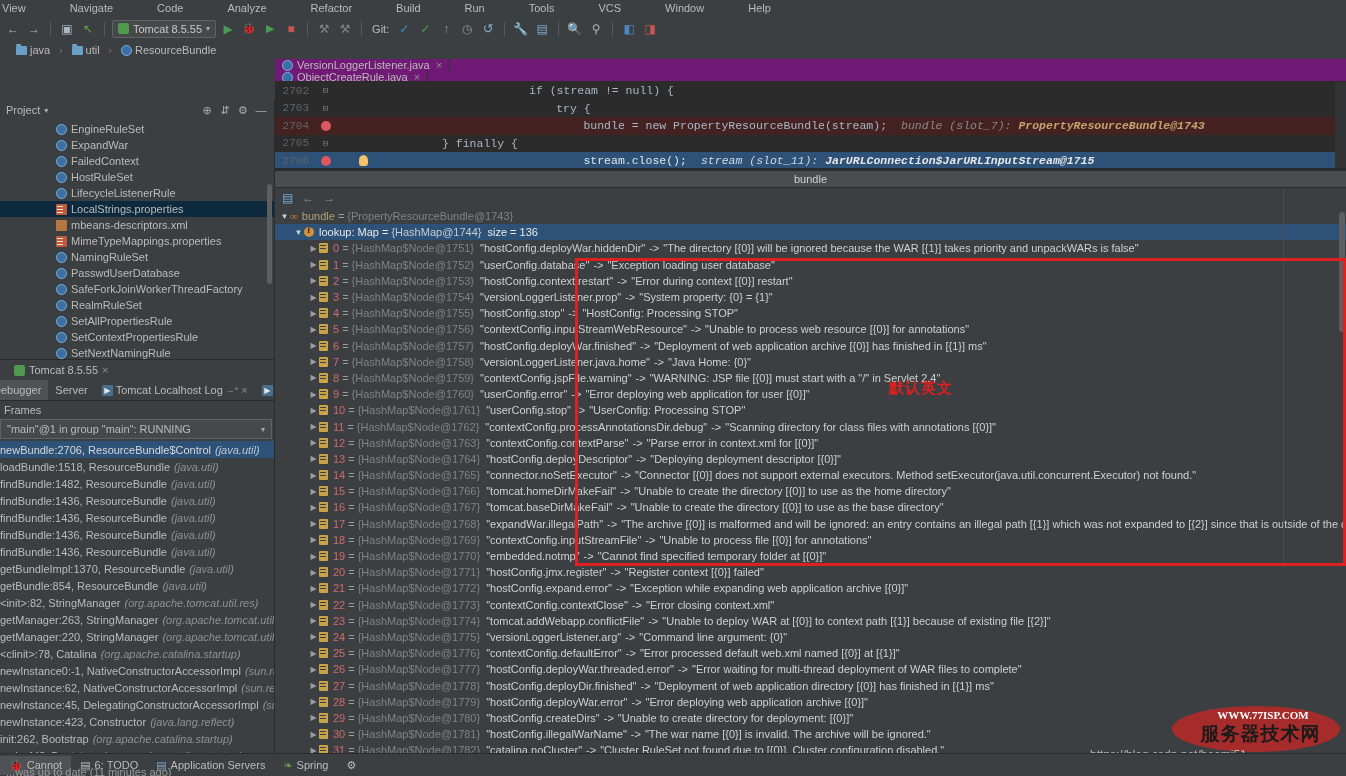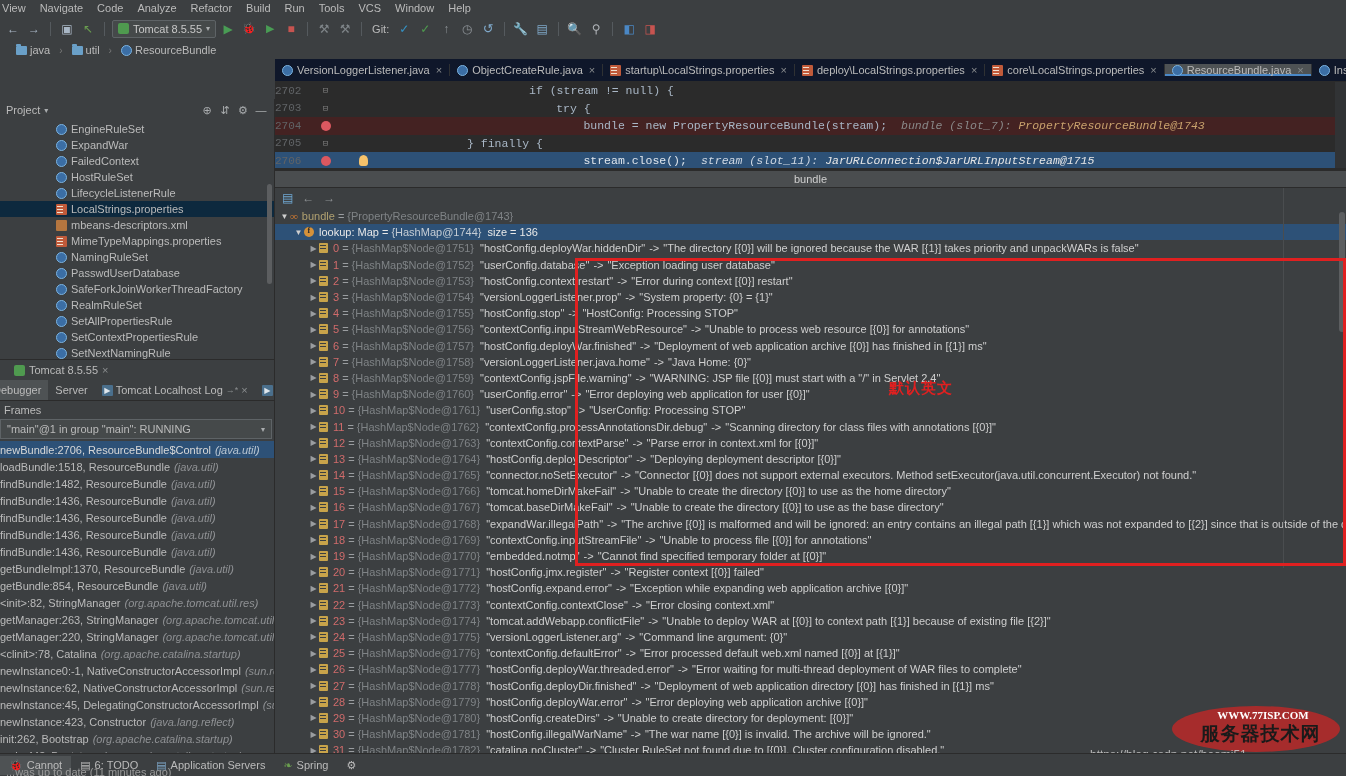--- a/index.html
+++ b/index.html
@@ -13,21 +13,21 @@
   }
   #app { position: relative; width: 1346px; height: 776px; }
 
   
   .menubar {
     position: absolute; top: 0; left: 0; width: 1346px; height: 16px;
     background: #3c3f41; display: flex; align-items: center;
     padding-left: 0px; gap: 0px;
   }
   .menubar .mi {
-    padding: 0 7px; font-size: 11px; color: #bbbbbb; line-height: 16px;
+    padding: 0 22px; font-size: 11px; color: #bbbbbb; line-height: 16px;
     white-space: nowrap;
   }
   .menubar .mi:first-child { padding-left: 2px; }
 
   
   .toolbar {
     position: absolute; top: 16px; left: 0; width: 1346px; height: 25px;
     background: #3c3f41; display: flex; align-items: center; gap: 3px;
     padding-left: 4px;
   }
@@ -174,22 +174,22 @@
   }
   .sb-item.active { background: #4e5254; }
   .sb-msg {
     position: absolute; bottom: -2px; left: 6px;
     font-size: 11px; color: #9a9a9a;
   }
 
   
   .editor-tabs {
     position: absolute; top: 59px; left: 275px; width: 1071px; height: 23px;
-    background: #0f172a; display: flex; align-items: center;
-    overflow: hidden; border-bottom: 1px solid #2b2b2b;
+    background: #701a75; display: flex; align-items: flex-start;
+    overflow: hidden; border-bottom: 1px solid #2b2b2b; flex-direction: column;
   }
   .etab {
     display: flex; align-items: center; gap: 4px;
     padding: 0 7px; font-size: 11px; color: #bbbbbb;
     white-space: nowrap; border-right: 1px solid #2f3133;
     position: relative;
   }
   .etab.active {
     background: #4e5254;
     box-shadow: inset 0 -2px 0 #4a88c7;
@@ -202,21 +202,21 @@
     background: #2b2b2b; overflow: hidden;
     font-family: "Liberation Mono", monospace; font-size: 11.5px;
   }
   .code-line {
     height: 17.5px; display: flex; align-items: center;
     white-space: pre; position: relative;
   }
   .code-line.hl-red { background: #442222; }
   .code-line.hl-blue { background: #2d5177; }
   .ln {
-    width: 42px; padding-right: 8px;
+    width: 42px; text-align: right; padding-right: 8px;
     color: #606366; font-size: 11px; flex: none;
     font-family: "Liberation Mono", monospace;
   }
   .gutter-icons {
     width: 42px; flex: none; display: flex; align-items: center;
     justify-content: flex-start; gap: 2px; padding-left: 4px;
   }
   .bp {
     width: 10px; height: 10px; border-radius: 50%;
     background: #db5860; display: inline-block;
@@ -227,21 +227,21 @@
   }
   .bulb {
     width: 9px; height: 11px; background: #f5c26b;
     border-radius: 50% 50% 30% 30%; display: inline-block;
   }
   .code-txt { color: #a9b7c6; font-family: "Liberation Mono", monospace; }
   .inline-hint {
     color: #8a8a8a; font-style: italic;
     font-family: "Liberation Mono", monospace;
   }
-  .inline-hint .val { color: #c9a26d; font-weight: normal; }
+  .inline-hint .val { color: #c9a26d; font-weight: bold; }
   .code-line.hl-blue .inline-hint { color: #cfd8e3; }
   .code-line.hl-blue .inline-hint .val { color: #e6e6e6; }
   .code-line.hl-blue .code-txt { color: #e0e6ec; }
 
   
   .bundle-bar {
     position: absolute; top: 170px; left: 275px; width: 1071px; height: 18px;
     background: #4a4d4f; border-top: 1px solid #2b2b2b;
     border-bottom: 1px solid #2b2b2b;
     display: flex; align-items: center; justify-content: center;
@@ -655,21 +655,21 @@
       <div class="etab">
         <span class="ic-class"></span>
         <span>InstrumentationImpl.class</span>
       </div>
     </div>
 
   <div class="code-area" id="code-area">
       <div class="code-line"><span class="ln">2702</span><span class="gutter-icons"><span class="fold">⊟</span></span><span class="code-txt" style="margin-left: 170px;">if (stream != null) {</span></div>
       <div class="code-line"><span class="ln">2703</span><span class="gutter-icons"><span class="fold">⊟</span></span><span class="code-txt" style="margin-left: 197.2px;">try {</span></div>
       <div class="code-line hl-red"><span class="ln">2704</span><span class="gutter-icons"><span class="bp"></span></span><span class="code-txt" style="margin-left: 224.4px;">bundle = new PropertyResourceBundle(stream);</span><span class="inline-hint" style="margin-left: 14px;"><span>bundle (slot_7): </span><span class="val">PropertyResourceBundle@1743</span></span></div>
-      <div class="code-line"><span class="ln">2705</span><span class="gutter-icons"><span class="fold">⊟</span></span><span class="code-txt" style="margin-left: 108px;">} finally {</span></div>
+      <div class="code-line"><span class="ln">2705</span><span class="gutter-icons"><span class="fold">⊟</span></span><span class="code-txt" style="margin-left: 83px;">} finally {</span></div>
       <div class="code-line hl-blue"><span class="ln">2706</span><span class="gutter-icons"><span class="bp"></span></span><span class="bulb" style="margin-right: 6px;"></span><span class="code-txt" style="margin-left: 209.4px;">stream.close();</span><span class="inline-hint" style="margin-left: 14px;"><span>stream (slot_11): </span><span class="val">JarURLConnection$JarURLInputStream@1715</span></span></div>
     </div>
   <div class="code-scroll-marker"></div>
   <div class="editor-divider"></div>
 
   <div class="bundle-bar">
     <span>bundle</span>
   </div>
   <div class="bundle-toolbar">
     <span class="bt-ic blue">▤</span>

